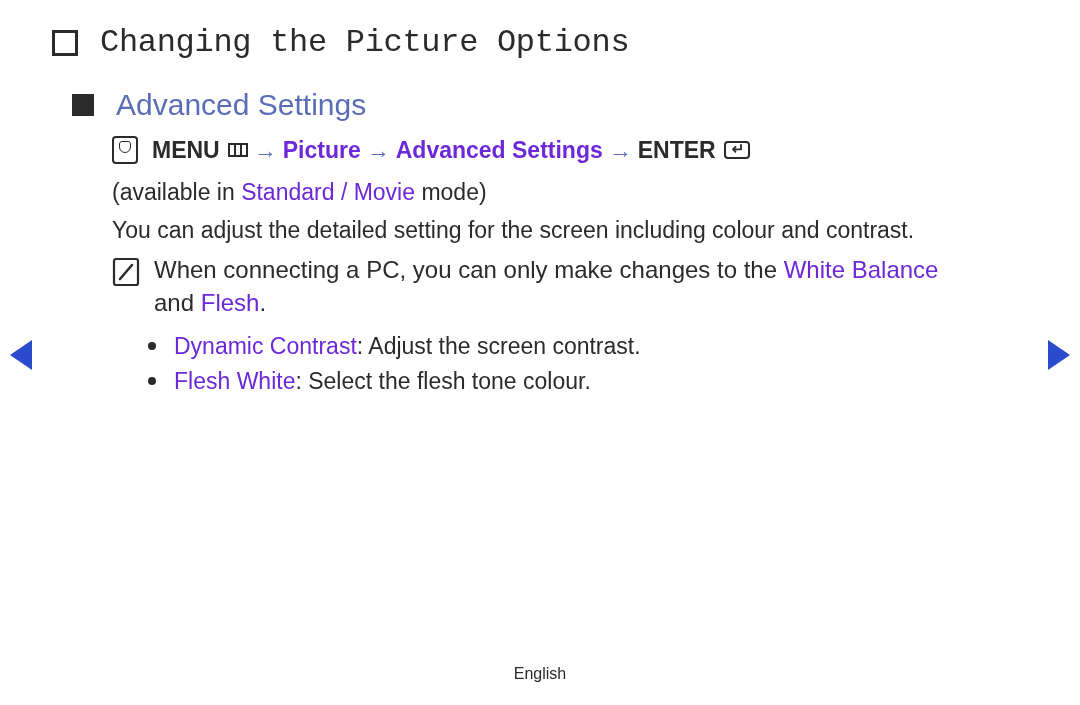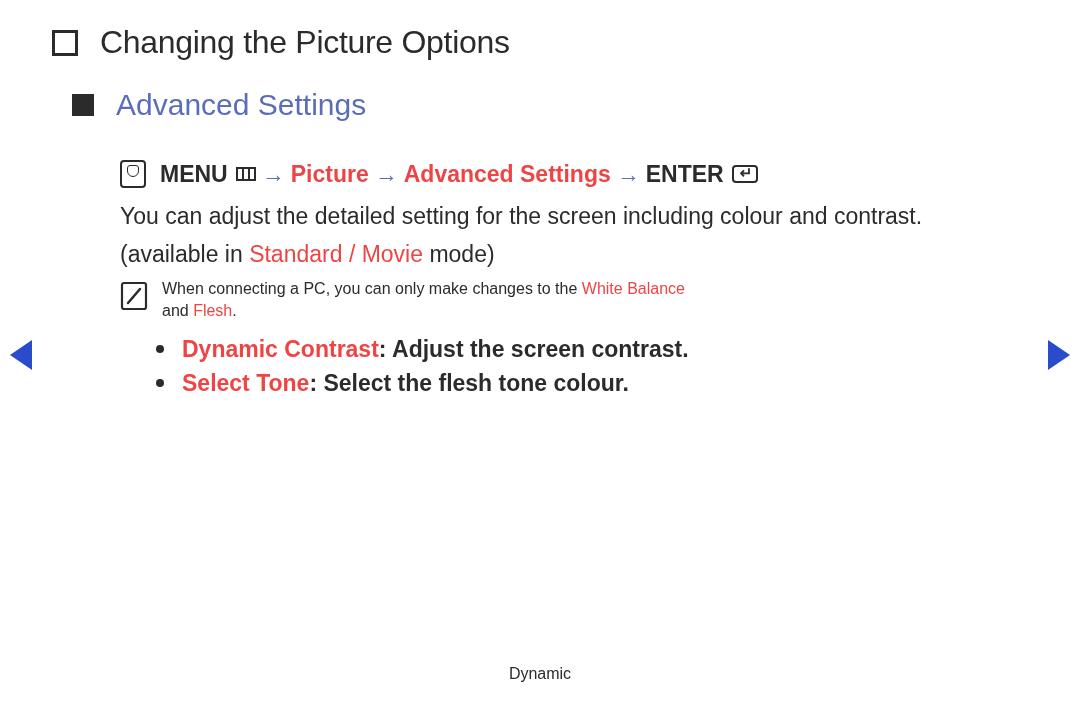--- a/index.html
+++ b/index.html
@@ -15,20 +15,21 @@
       position: relative;
       color: #2b2b2b;
     }
     .page-title-row {
       position: absolute;
       top: 24px;
       left: 52px;
       display: flex;
       align-items: center;
       gap: 22px;
+      font-family: Liberation Mono, monospace;
     }
     .square-bullet {
       width: 26px;
       height: 26px;
       border: 3px solid #2b2b2b;
       background: #ffffff;
       position: relative;
     }
     .page-title {
       font-size: 32px;
@@ -49,23 +50,22 @@
       background: #2b2b2b;
     }
     .section-title {
       font-size: 30px;
       font-weight: 400;
       color: #5a6eb8;
     }
     .content {
       position: absolute;
       top: 136px;
-      left: 120px;
+      left: 112px;
       right: 60px;
-      margin-top: 24px;
     }
     .breadcrumb {
       font-size: 23px;
       font-weight: bold;
       display: flex;
       align-items: center;
       flex-wrap: wrap;
       gap: 6px;
       margin-bottom: 12px;
     }
@@ -125,45 +125,44 @@
       top: -3px;
       left: 6px;
       font-size: 15px;
       font-weight: bold;
     }
     .arrow-sep {
       color: #5a6eb8;
       font-weight: bold;
     }
     .blue {
-      color: #ef4444;
+      color: #6d28d9;
     }
     .black {
       color: #2b2b2b;
     }
     .body-text {
       font-size: 23px;
       line-height: 1.4;
       margin-bottom: 6px;
     }
     .note-row {
       display: flex;
       gap: 14px;
       margin-top: 8px;
       margin-bottom: 10px;
     }
     .note-text {
-      font-size: 16px;
+      font-size: 24px;
       line-height: 1.35;
     }
     .bullet-list {
       list-style: none;
       margin-top: 4px;
       margin-left: 36px;
-      font-weight: bold;
     }
     .bullet-list li {
       font-size: 23px;
       line-height: 1.5;
       position: relative;
       padding-left: 26px;
     }
     .bullet-list li::before {
       content: "";
       position: absolute;
@@ -238,48 +237,48 @@
       <span class="menu-icon"></span>
     <span class="arrow-sep">→</span>
     <span class="blue bold">Picture</span>
     <span class="arrow-sep">→</span>
     <span class="blue bold">Advanced Settings</span>
     <span class="arrow-sep">→</span>
     <span class="black bold">ENTER</span>
       <span class="enter-icon"></span>
   </div>
 
-  <p class="body-text">You can adjust the detailed setting for the screen including colour and contrast.</p>
-
   <p class="body-text">
     <span>(available in </span><span class="blue">Standard / Movie</span><span> mode)</span>
   </p>
+
+  <p class="body-text">You can adjust the detailed setting for the screen including colour and contrast.</p>
 
   <div class="note-row">
     <svg class="note-icon-svg" width="28" height="30" viewBox="0 0 28 30">
       <rect x="2" y="2" width="24" height="26" rx="2" fill="none" stroke="#2b2b2b" stroke-width="2.2"></rect>
       <line x1="8" y1="22" x2="20" y2="8" stroke="#2b2b2b" stroke-width="2.5" stroke-linecap="round"></line>
     </svg>
     <p class="note-text">
       <span>When connecting a PC, you can only make changes to the </span><span class="blue">White Balance</span><br>
       <span>and </span><span class="blue">Flesh</span><span>.</span>
     </p>
   </div>
 
   <ul class="bullet-list">
     <li>
       <span class="blue">Dynamic Contrast</span><span>: Adjust the screen contrast.</span>
     </li>
     <li>
-      <span class="blue">Select Tone</span><span>: Select the flesh tone colour.</span>
+      <span class="blue">Flesh White</span><span>: Select the flesh tone colour.</span>
     </li>
   </ul>
 
 </div>
 
 <div class="nav-left">
   <div class="nav-triangle-left"></div>
 </div>
 <div class="nav-right">
   <div class="nav-triangle-right"></div>
 </div>
 
-<div class="footer">Dynamic</div>
+<div class="footer">English</div>
 
 </body></html>

